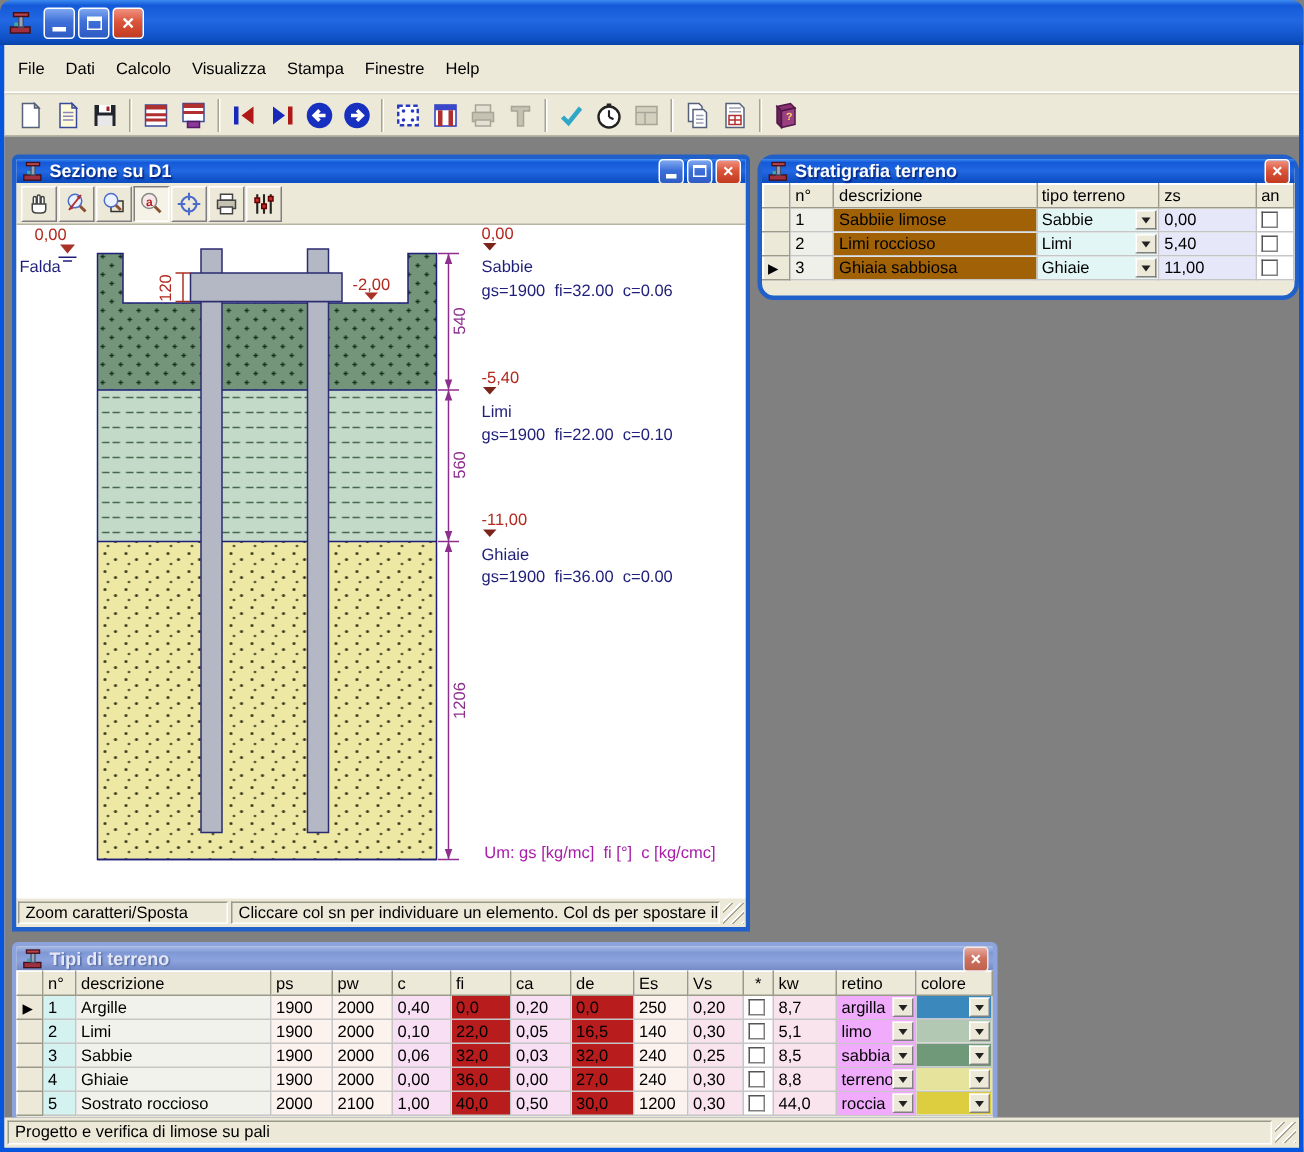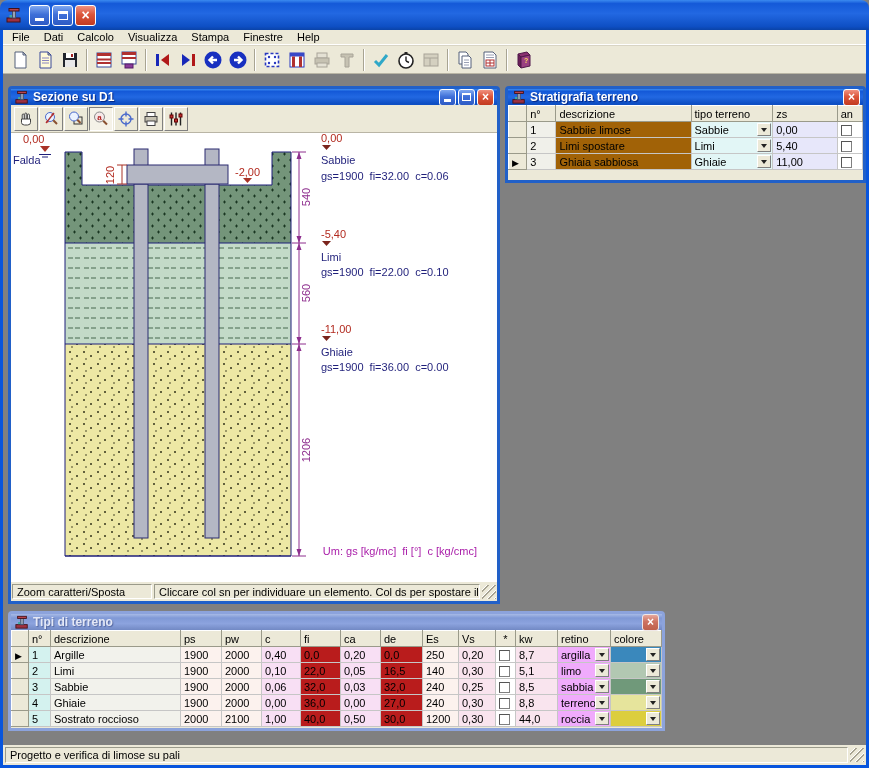--- a/index.html
+++ b/index.html
@@ -18,21 +18,21 @@
     display:flex; align-items:center; justify-content:center; color:#fff; font-weight:bold;
     background:linear-gradient(180deg,#7FA8F0,#3E6FD8 45%,#2E5BC4); }
   .winbtn.close { background:linear-gradient(180deg,#F09180,#DB553A 45%,#C23A20); }
   .winbtn .minglyph { width:9px; height:3px; background:#fff; margin-top:9px; }
   .winbtn .maxglyph { width:10px; height:9px; border:1px solid #fff; border-top:3px solid #fff; }
   .winbtn .xglyph { font-size:14px; line-height:14px; }
 
   .frame { flex:1; display:flex; flex-direction:column; border-left:3px solid #0855DD;
     border-right:3px solid #0855DD; border-bottom:3px solid #0855DD; background:#ECE9D8; }
 
-  .menubar { height:15px; display:flex; align-items:center; background:#ECE9D8; padding-left:2px;
+  .menubar { height:32px; display:flex; align-items:center; background:#ECE9D8; padding-left:2px;
     border-bottom:1px solid #fff; }
   .menubar .mitem { padding:2px 7px; cursor:default; }
 
   .toolbar { height:29px; display:flex; align-items:center; background:#ECE9D8; padding-left:4px;
     border-top:1px solid #D8D4C4; border-bottom:1px solid #B9B5A5; }
   .tbtn { width:25px; height:25px; display:flex; align-items:center; justify-content:center; }
   .tsep { width:1px; height:22px; background:#A8A492; box-shadow:1px 0 0 #fff; margin:0 4px; }
 
   .mdi { flex:1; position:relative; background:#808080; overflow:hidden; }
 
@@ -68,21 +68,21 @@
     border-color:#fff #808080 #808080 #fff; display:flex; align-items:center; justify-content:center; }
   .sbtn.pressed { border-color:#808080 #fff #fff #808080; background:#F5F2E8; }
   .canvas { flex:1; background:#fff; position:relative; overflow:hidden; }
   .cstatus { height:19px; background:#ECE9D8; display:flex; align-items:center; padding:1px 1px; }
   .cstatus .spanel { height:15px; border:1px solid; border-color:#9A9A8A #fff #fff #9A9A8A;
     padding:1px 4px; white-space:nowrap; overflow:hidden; background:#ECE9D8; }
   .cstatus .p1 { width:140px; margin-right:2px; }
   .cstatus .p2 { flex:1; }
 
   
-  #strati { left:502px; top:12px; width:361px; height:97px; }
+  #strati { left:502px; top:12px; width:361px; height:97px;border-radius:11px; }
   #tipi   { left:5px; top:537px; width:657px; height:120px; }
 
   table.grid { border-collapse:collapse; table-layout:fixed; width:100%; background:#fff; }
   table.grid td, table.grid th { border:1px solid #C6C6C6; padding:0 3px; font-weight:normal;
     font-size:11px; text-align:left; white-space:nowrap; overflow:hidden; height:16px; }
   table.grid th, table.grid td.sel { background:#ECE9D8; border:1px solid;
     border-color:#FFFFFF #9A9A8A #9A9A8A #FFFFFF; }
   td.num, th.num { text-align:right; }
   td.sel { text-align:center; padding:0; }
   .selarrow { font-size:9px; line-height:9px; }
@@ -486,21 +486,21 @@
             <td class="st-desc">Sabbiie limose</td>
             <td class="st-tipo ddcell"><span>Sabbie</span><span class="dd">
                     <i class="tri"></i>
                   </span></td>
             <td class="st-zs num">0,00</td>
             <td class="st-an"><span class="cb"></span></td>
           </tr>
           <tr>
             <td class="sel"></td>
             <td class="st-n">2</td>
-            <td class="st-desc">Limi spostare</td>
+            <td class="st-desc">Limi roccioso</td>
             <td class="st-tipo ddcell"><span>Limi</span><span class="dd">
                     <i class="tri"></i>
                   </span></td>
             <td class="st-zs num">5,40</td>
             <td class="st-an"><span class="cb"></span></td>
           </tr>
           <tr>
             <td class="sel"><span class="selarrow">▶</span></td>
             <td class="st-n">3</td>
             <td class="st-desc">Ghiaia sabbiosa</td>

